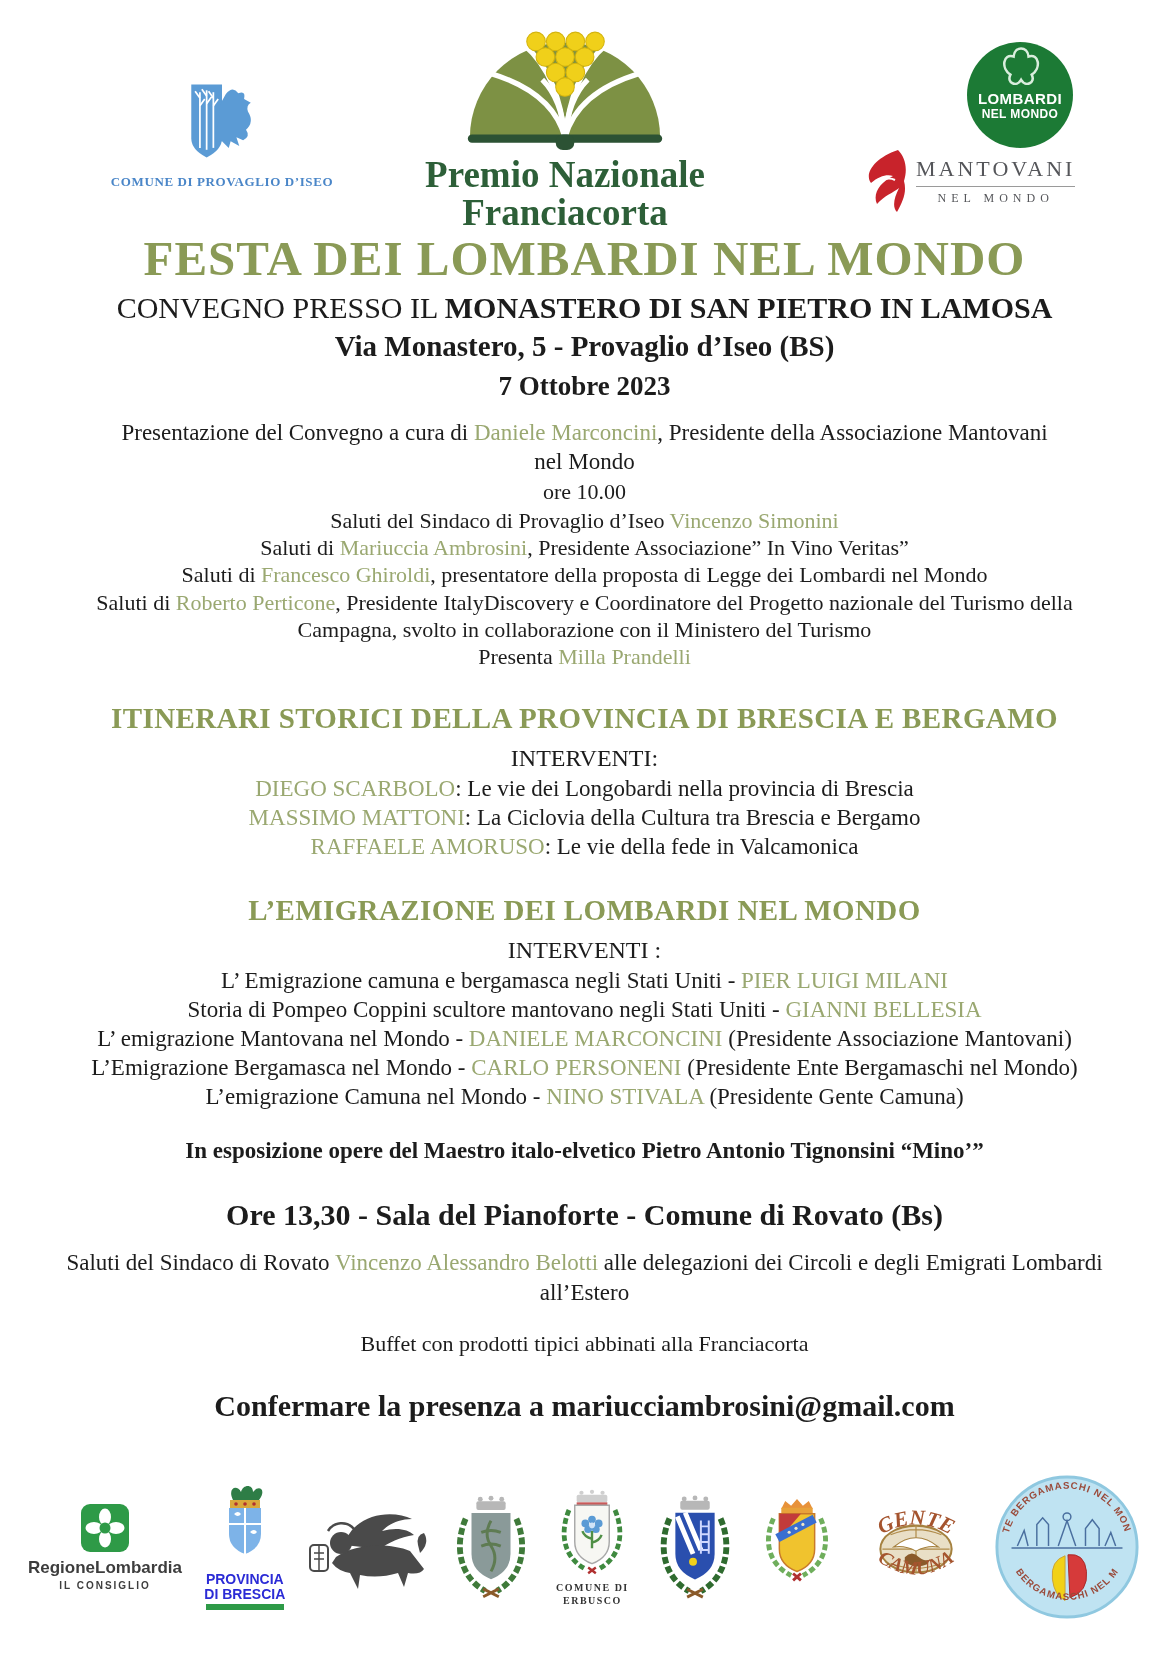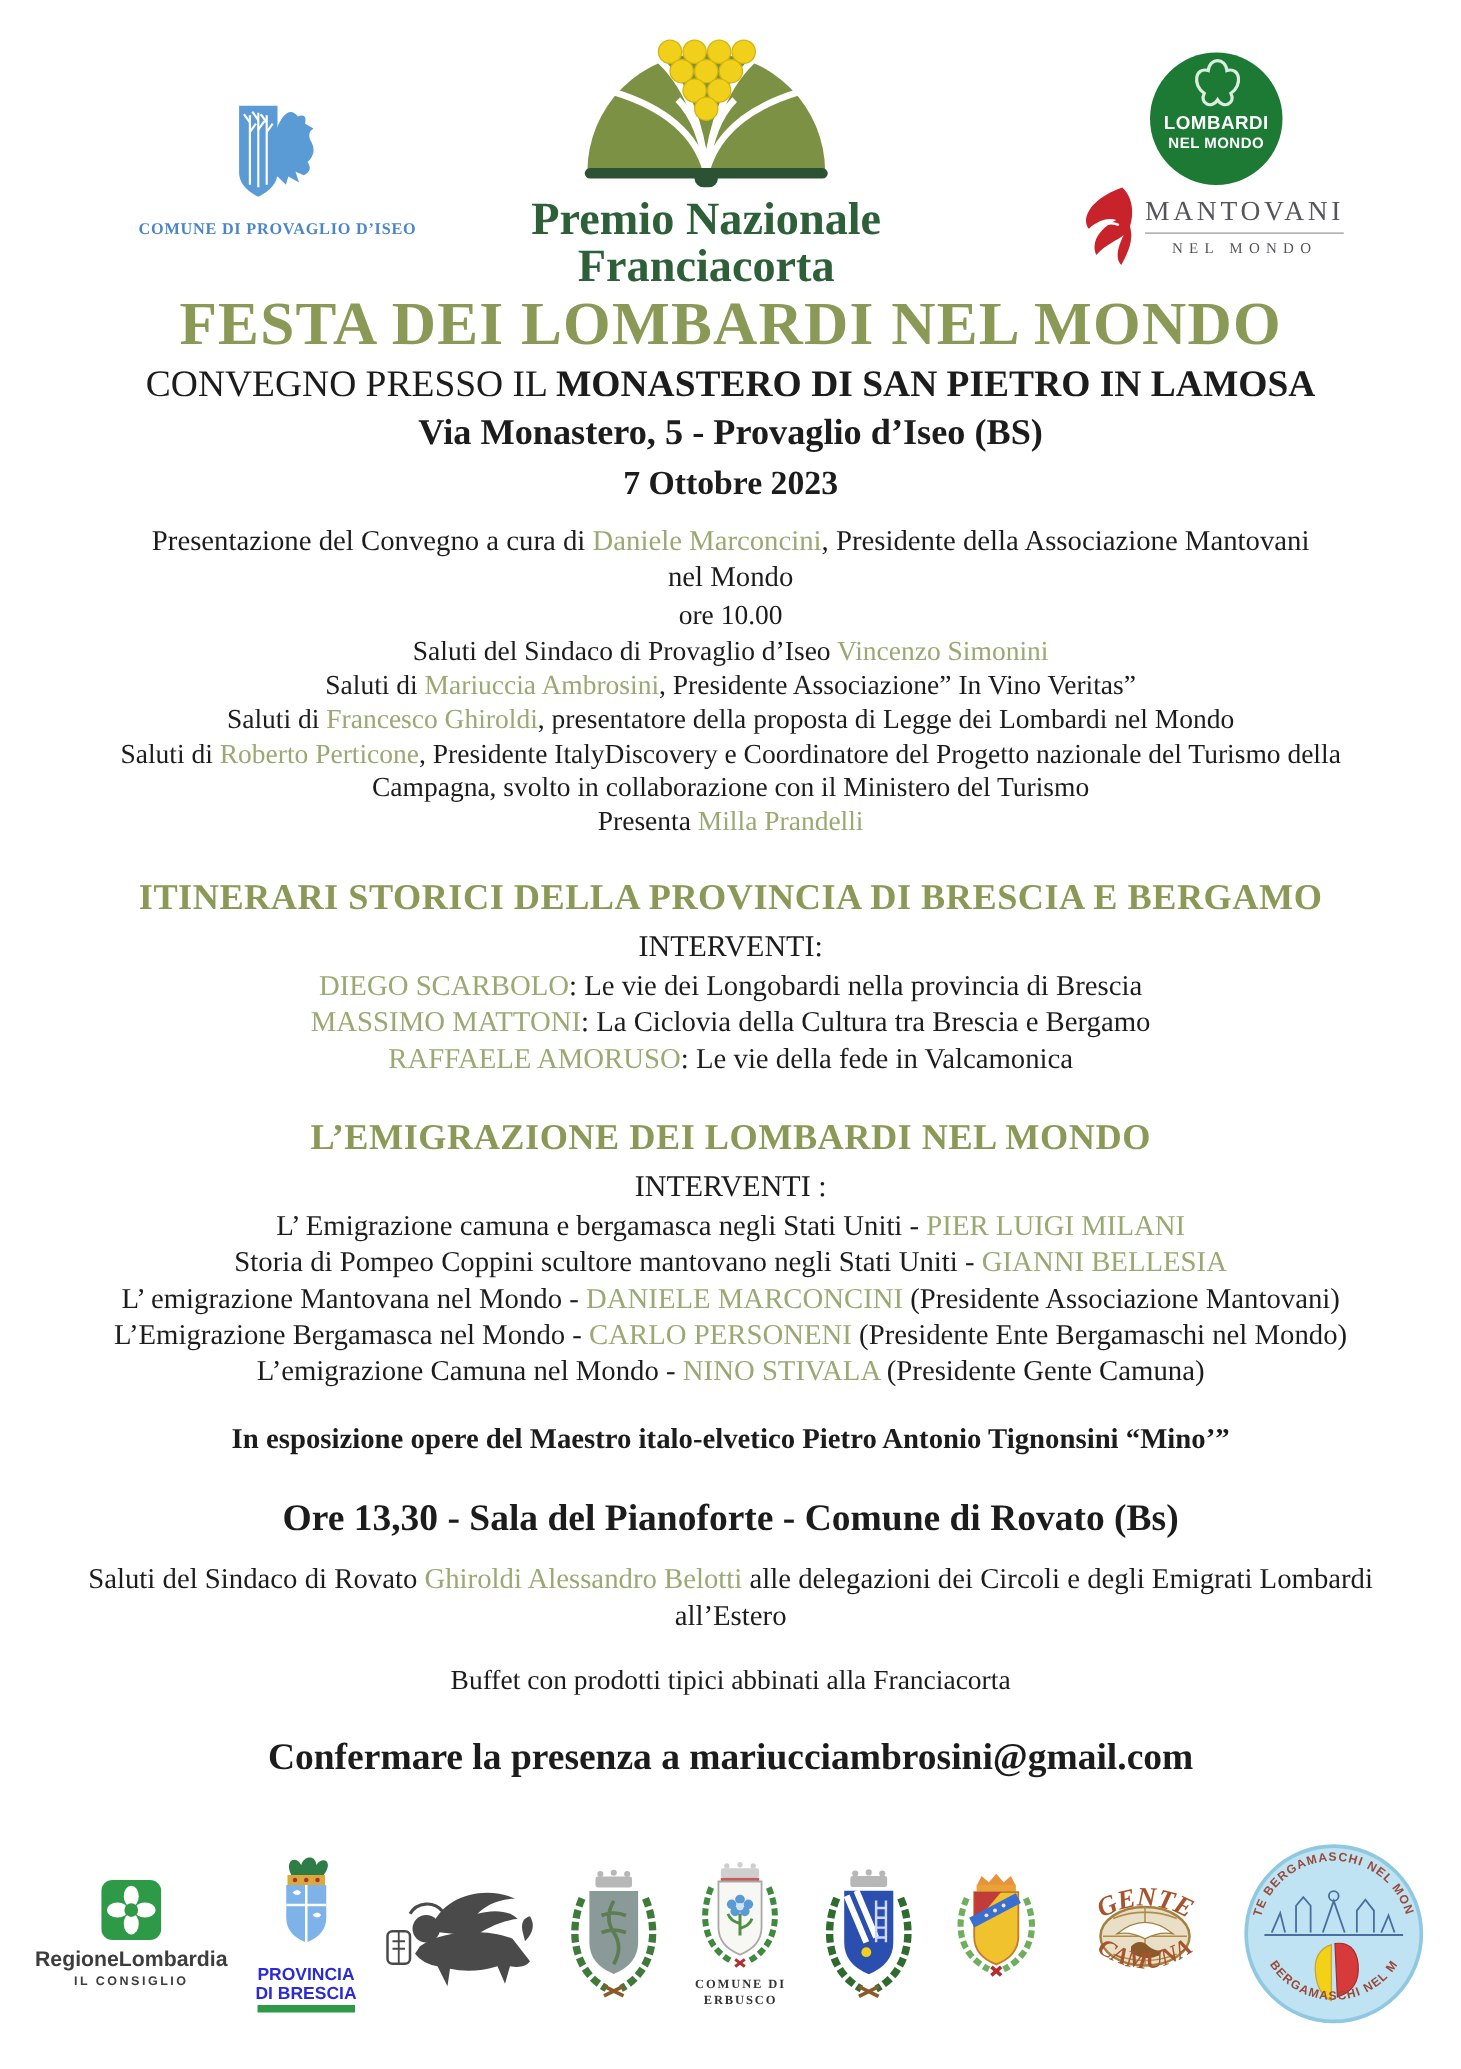--- a/index.html
+++ b/index.html
@@ -5,21 +5,21 @@
   html,body{margin:0;padding:0;background:#ffffff;}
   .poster{position:relative;width:1169px;height:1655px;background:#fff;overflow:hidden;
           font-family:"Liberation Serif",serif;color:#1c1c1c;margin:0 auto;}
   .abs{position:absolute;}
 
   
   .hdr-left{left:106px;top:80px;width:232px;text-align:center;}
   .hdr-left .cap{margin-top:8px;font-size:13px;font-weight:bold;color:#4a86c8;letter-spacing:.6px;}
   .hdr-center{left:400px;top:28px;width:330px;text-align:center;}
   .premio-txt{margin-top:2px;font-size:37px;font-weight:bold;color:#2d5f38;line-height:1.04;}
-  .hdr-lomb{left:920px;top:42px;width:106px;height:106px;border-radius:50%;background:#1c7a35;
+  .hdr-lomb{left:967px;top:42px;width:106px;height:106px;border-radius:50%;background:#1c7a35;
             display:flex;flex-direction:column;align-items:center;justify-content:flex-start;
             font-family:"Liberation Sans",sans-serif;}
   .hdr-lomb .t1{color:#fff;font-weight:800;font-size:15px;letter-spacing:.4px;margin-top:2px;}
   .hdr-lomb .t2{color:#fff;font-weight:700;font-size:12px;letter-spacing:.4px;}
   .hdr-mant{left:858px;top:148px;width:230px;display:flex;align-items:center;gap:10px;}
   .mant-txt .m1{font-size:22px;color:#55565a;letter-spacing:3px;border-bottom:1px solid #9a9a9a;padding-bottom:4px;}
   .mant-txt .m2{font-size:12px;color:#55565a;letter-spacing:5px;margin-top:4px;text-align:center;}
 
   
   .content{position:absolute;left:0;top:234px;width:1169px;text-align:center;}
@@ -158,21 +158,21 @@
       <div><span>Storia di Pompeo Coppini scultore mantovano negli Stati Uniti - </span><span class="gname">GIANNI BELLESIA</span><span></span></div>
       <div><span>L’ emigrazione Mantovana nel Mondo - </span><span class="gname">DANIELE MARCONCINI</span><span> (Presidente Associazione Mantovani)</span></div>
       <div><span>L’Emigrazione Bergamasca nel Mondo - </span><span class="gname">CARLO PERSONENI</span><span> (Presidente Ente Bergamaschi nel Mondo)</span></div>
       <div><span>L’emigrazione Camuna nel Mondo - </span><span class="gname">NINO STIVALA</span><span> (Presidente Gente Camuna)</span></div>
     </div>
 
     <div class="expo">In esposizione opere del Maestro italo-elvetico Pietro Antonio Tignonsini “Mino’”</div>
 
     <div class="ore1330">Ore 13,30 - Sala del Pianoforte - Comune di Rovato (Bs)</div>
 
-    <p class="rovato"><span>Saluti del Sindaco di Rovato </span><span class="gname">Ghiroldi Alessandro Belotti</span><span> alle delegazioni dei Circoli e degli Emigrati Lombardi all’Estero</span></p>
+    <p class="rovato"><span>Saluti del Sindaco di Rovato </span><span class="gname">Vincenzo Alessandro Belotti</span><span> alle delegazioni dei Circoli e degli Emigrati Lombardi all’Estero</span></p>
 
     <div class="buffet">Buffet con prodotti tipici abbinati alla Franciacorta</div>
 
     <div class="confirm">Confermare la presenza a mariucciambrosini@gmail.com</div>
   </div>
 
   <div class="footer">
 
     <div class="flogo">
       <svg width="48" height="48" viewBox="0 0 48 48">

